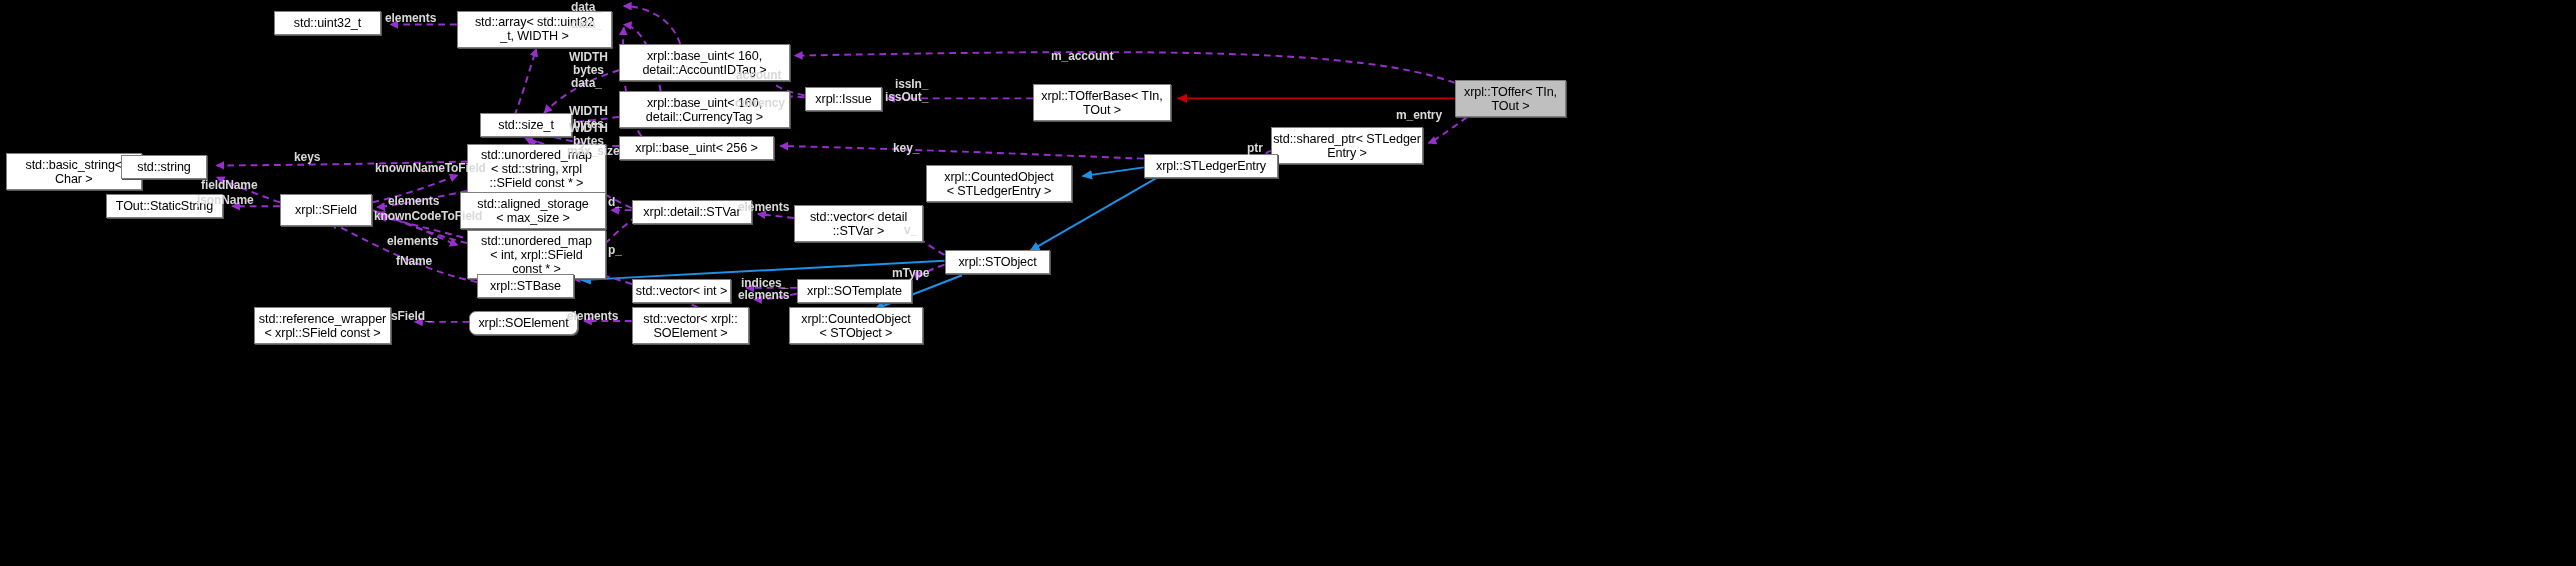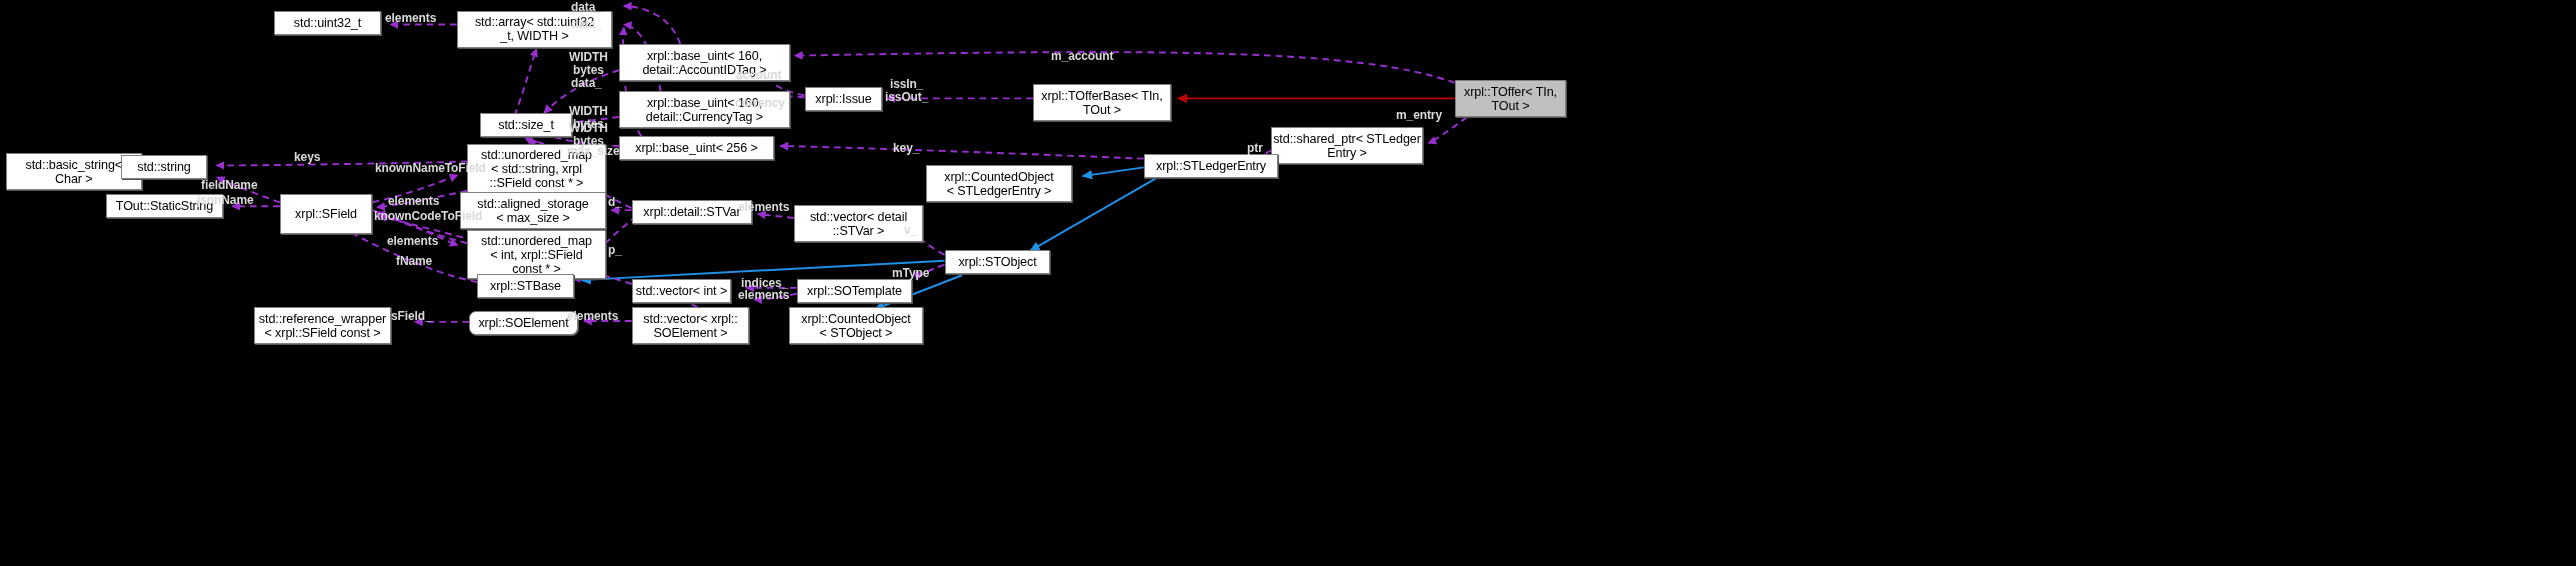--- a/index.html
+++ b/index.html
@@ -156,21 +156,21 @@
  TOut &gt;</div>
   <div class="node" style="left:1271px;top:127px;width:152px;height:37px;">std::shared_ptr&lt; STLedger
 Entry &gt;</div>
   <div class="node" style="left:1144px;top:154px;width:134px;height:24px;">xrpl::STLedgerEntry</div>
   <div class="node" style="left:926px;top:165px;width:146px;height:37px;">xrpl::CountedObject
 &lt; STLedgerEntry &gt;</div>
   <div class="node" style="left:5.8px;top:153px;width:136px;height:37px;">std::basic_string&lt;
 Char &gt;</div>
   <div class="node" style="left:121px;top:155px;width:86px;height:24px;">std::string</div>
   <div class="node" style="left:106px;top:194px;width:117px;height:24px;">TOut::StaticString</div>
-  <div class="node" style="left:280px;top:194px;width:92px;height:40px;">xrpl::SField</div>
+  <div class="node" style="left:280px;top:194px;width:92px;height:32px;">xrpl::SField</div>
   <div class="node" style="left:467px;top:144px;width:139px;height:49px;">std::unordered_map
 &lt; std::string, xrpl
 ::SField const * &gt;</div>
   <div class="node" style="left:460px;top:192px;width:146px;height:37px;">std::aligned_storage
 &lt; max_size &gt;</div>
   <div class="node" style="left:467px;top:230px;width:139px;height:49px;">std::unordered_map
 &lt; int, xrpl::SField
  const * &gt;</div>
   <div class="node" style="left:632px;top:200px;width:120px;height:24px;">xrpl::detail::STVar</div>
   <div class="node" style="left:794px;top:205px;width:129px;height:37px;">std::vector&lt; detail
@@ -193,21 +193,21 @@
   <div class="elabel" style="left:569px;top:51px;">WIDTH
 bytes</div>
   <div class="elabel" style="left:571px;top:77px;">data_</div>
   <div class="elabel" style="left:569px;top:105px;">WIDTH
 bytes</div>
   <div class="elabel" style="left:569px;top:122px;">WIDTH
 bytes</div>
   <div class="elabel" style="left:567px;top:145px;">max_size</div>
   <div class="elabel" style="left:736px;top:69px;">account</div>
   <div class="elabel" style="left:735px;top:97px;">currency</div>
-  <div class="elabel" style="left:885px;top:78px;">issIn_
+  <div class="elabel" style="left:885px;top:78px;text-align:right;">issIn_
 issOut_</div>
   <div class="elabel" style="left:1051px;top:50px;">m_account</div>
   <div class="elabel" style="left:1396px;top:109px;">m_entry</div>
   <div class="elabel" style="left:893px;top:142px;">key_</div>
   <div class="elabel" style="left:1247px;top:142px;">ptr</div>
   <div class="elabel" style="left:294px;top:151px;">keys</div>
   <div class="elabel" style="left:201px;top:167px;margin-top:12px;">fieldName</div>
   <div class="elabel" style="left:197px;top:194px;">jsonName</div>
   <div class="elabel" style="left:375px;top:162px;">knownNameToField</div>
   <div class="elabel" style="left:388px;top:195px;">elements</div>

